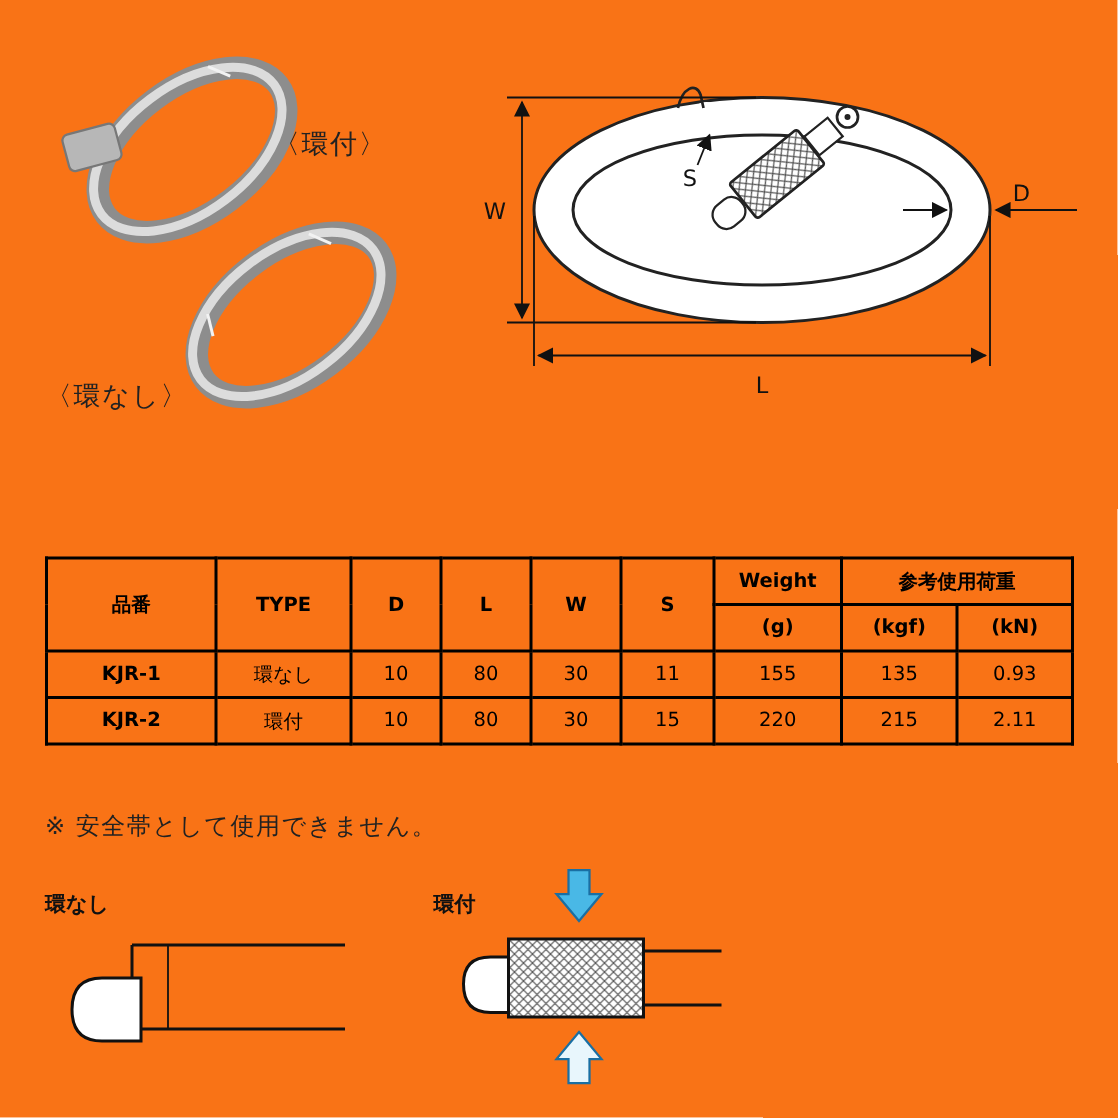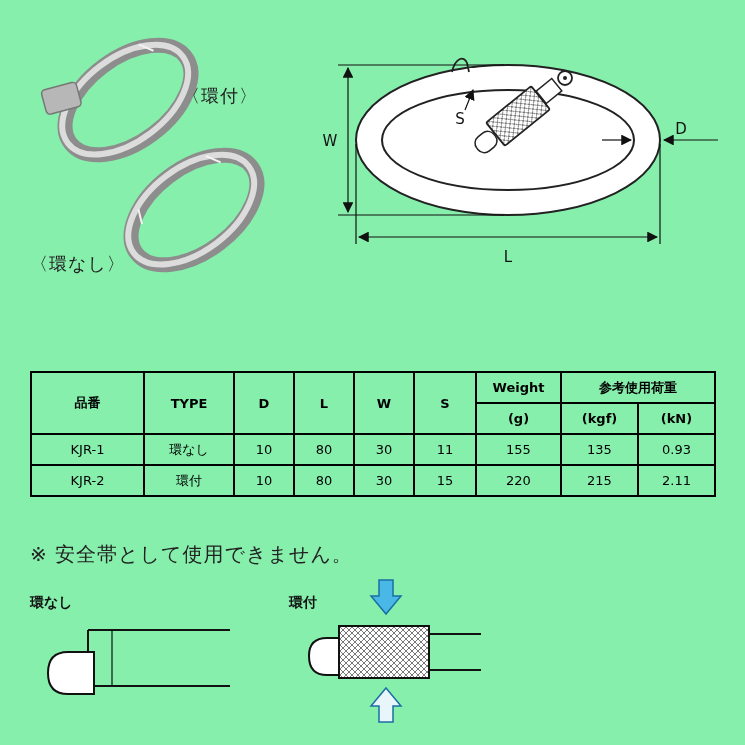--- a/index.html
+++ b/index.html
@@ -1,20 +1,20 @@
 <!DOCTYPE html>
 <html><head>
 <meta charset="utf-8">
 <style>
   html, body { margin: 0; padding: 0; background: #ffffff; }
   .page {
     position: relative;
     width: 745px;
     height: 745px;
-    background: #86efac;
+    background: #f97316;
     font-family: "DejaVu Sans", "Liberation Sans", sans-serif;
     color: #111;
     overflow: hidden;
   }
   .abs { position: absolute; }
 
   .jp-label {
     position: absolute;
     font-size: 18px;
     color: #222;
@@ -25,21 +25,21 @@
     position: absolute;
     font-size: 14px;
     font-weight: bold;
     color: #111;
     white-space: nowrap;
   }
   .note-text {
     position: absolute;
     left: 30px;
     top: 541px;
-    font-size: 20px;
+    font-size: 16px;
     color: #222;
     letter-spacing: 1px;
     white-space: nowrap;
   }
 
   table.spec-table {
     position: absolute;
     left: 30px;
     top: 371px;
     border-collapse: collapse;
@@ -52,21 +52,21 @@
   table.spec-table th, table.spec-table td {
     border: 2px solid #000;
     padding: 0 2px;
     height: 29px;
     text-align: center;
     vertical-align: middle;
     overflow: hidden;
     white-space: nowrap;
   }
   table.spec-table th { font-weight: bold; }
-  td.part-cell { font-weight: normal; }
+  td.part-cell { font-weight: bold; }
 
   svg text {
     font-family: "DejaVu Sans", "Liberation Sans", sans-serif;
     fill: #111;
   }
 </style>
 </head>
 <body>
 
 <div class="page">

